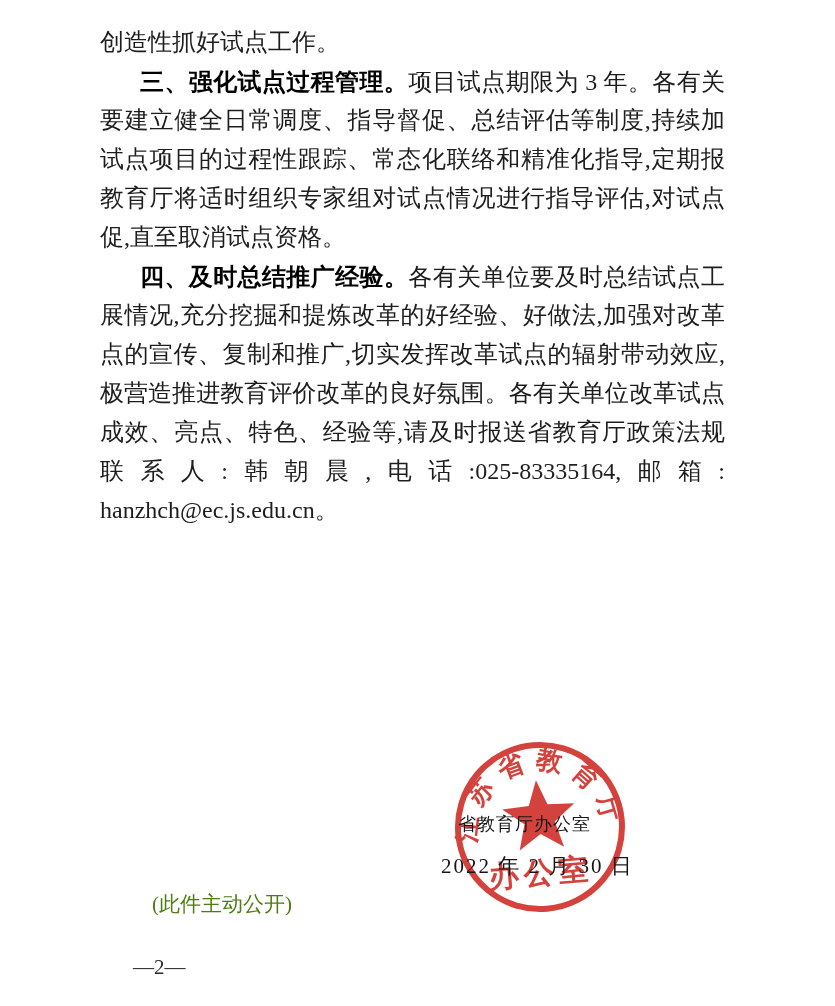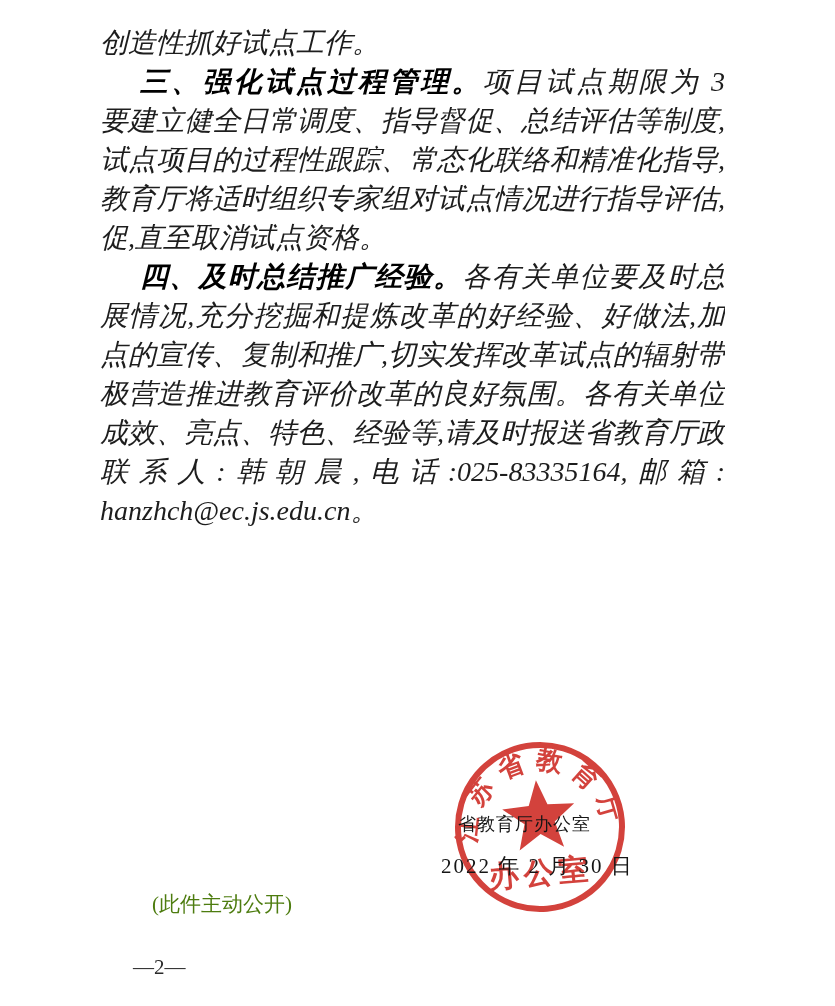--- a/index.html
+++ b/index.html
@@ -12,24 +12,23 @@
     color:#1d1d1d;
   }
   
   .body-text{
     position:absolute;
     left:100px;top:23px;width:625px;
   }
   .tl{
     height:39px;
     line-height:39px;
-    font-size:28px;
+    font-size:24px;
     white-space:normal;
     overflow:hidden;
-    font-style:italic;
   }
   .tl.j{
     text-align:justify;
     text-align-last:justify;
     text-justify:inter-character;
   }
   .tl.indent{ text-indent:40px; }
   .tl.attach{ padding-left:52px; }
   .head{
     font-family:"Liberation Sans","DejaVu Sans",sans-serif;

